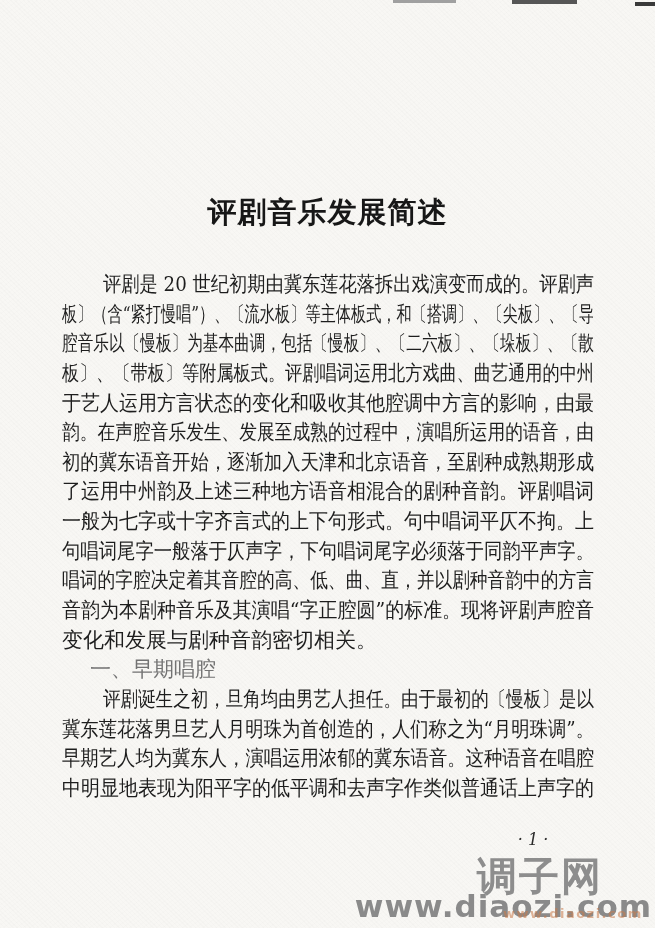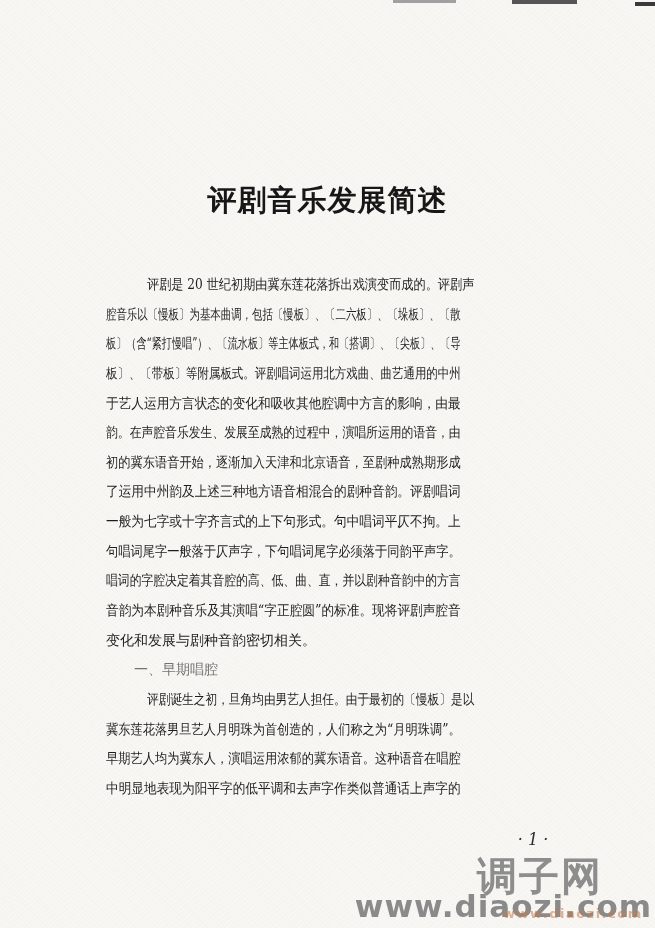--- a/index.html
+++ b/index.html
@@ -19,38 +19,37 @@
     pointer-events: none;
   }
   
   .artifact { position: absolute; }
   .artifact.a1 { left: 393px; top: 0; width: 63px; height: 3px; background: #a0a0a0; }
   .artifact.a2 { left: 512px; top: 0; width: 65px; height: 4px; background: #565656; }
   .artifact.a3 { left: 635px; top: 2px; width: 20px; height: 4px; background: #3a3a3a; }
 
   .doc-title {
     position: absolute;
-    left: 0; right: 0; top: 162px;
+    left: 0; right: 0; top: 174px;
     text-align: center;
     font-size: 29px;
     font-weight: bold;
     letter-spacing: 1px;
     color: #171717;
     font-family: "DejaVu Sans", sans-serif;
   }
 
   .page-body {
     position: absolute;
     left: 62px; top: 270px;
     width: 532px;
-    font-size: 14px;
+    font-size: 21px;
     line-height: 29.65px;
     color: #1d1d1d;
     font-family: "DejaVu Serif", "Liberation Serif", serif;
-    margin-left: 44px;
   }
   .line { height: 29.65px; overflow: visible; white-space: nowrap; }
   .line-text {
     display: inline-block;
     white-space: nowrap;
     transform-origin: 0 50%;
   }
   .line.indent { padding-left: 41px; }
   .line.heading {
     padding-left: 28px;
@@ -105,22 +104,22 @@
 <div class="paper-texture"></div>
 
 <div class="artifact a1"></div>
 <div class="artifact a2"></div>
 <div class="artifact a3"></div>
 
 <h1 class="doc-title">评剧音乐发展简述</h1>
 
 <div class="page-body">
   <div class="line indent"><span class="line-text" style="transform: scaleX(0.868906);">评剧是 20 世纪初期由冀东莲花落拆出戏演变而成的。评剧声</span></div>
+  <div class="line"><span class="line-text" style="transform: scaleX(0.723333);">板〕（含“紧打慢唱”）、〔流水板〕等主体板式，和〔搭调〕、〔尖板〕、〔导</span></div>
   <div class="line"><span class="line-text" style="transform: scaleX(0.745098);">腔音乐以〔慢板〕为基本曲调，包括〔慢板〕、〔二六板〕、〔垛板〕、〔散</span></div>
-  <div class="line"><span class="line-text" style="transform: scaleX(0.723333);">板〕（含“紧打慢唱”）、〔流水板〕等主体板式，和〔搭调〕、〔尖板〕、〔导</span></div>
   <div class="line"><span class="line-text" style="transform: scaleX(0.817204);">板〕、〔带板〕等附属板式。评剧唱词运用北方戏曲、曲艺通用的中州</span></div>
   <div class="line"><span class="line-text" style="transform: scaleX(0.904762);">于艺人运用方言状态的变化和吸收其他腔调中方言的影响，由最</span></div>
   <div class="line"><span class="line-text" style="transform: scaleX(0.844444);">韵。在声腔音乐发生、发展至成熟的过程中，演唱所运用的语音，由</span></div>
   <div class="line"><span class="line-text" style="transform: scaleX(0.873563);">初的冀东语音开始，逐渐加入天津和北京语音，至剧种成熟期形成</span></div>
   <div class="line"><span class="line-text" style="transform: scaleX(0.904762);">了运用中州韵及上述三种地方语音相混合的剧种音韵。评剧唱词</span></div>
   <div class="line"><span class="line-text" style="transform: scaleX(0.904762);">一般为七字或十字齐言式的上下句形式。句中唱词平仄不拘。上</span></div>
   <div class="line"><span class="line-text" style="transform: scaleX(0.873563);">句唱词尾字一般落于仄声字，下句唱词尾字必须落于同韵平声字。</span></div>
   <div class="line"><span class="line-text" style="transform: scaleX(0.844444);">唱词的字腔决定着其音腔的高、低、曲、直，并以剧种音韵中的方言</span></div>
   <div class="line"><span class="line-text" style="transform: scaleX(0.904017);">音韵为本剧种音乐及其演唱“字正腔圆”的标准。现将评剧声腔音</span></div>
   <div class="line loose"><span class="line-text" style="transform: scaleX(1);">变化和发展与剧种音韵密切相关。</span></div>

